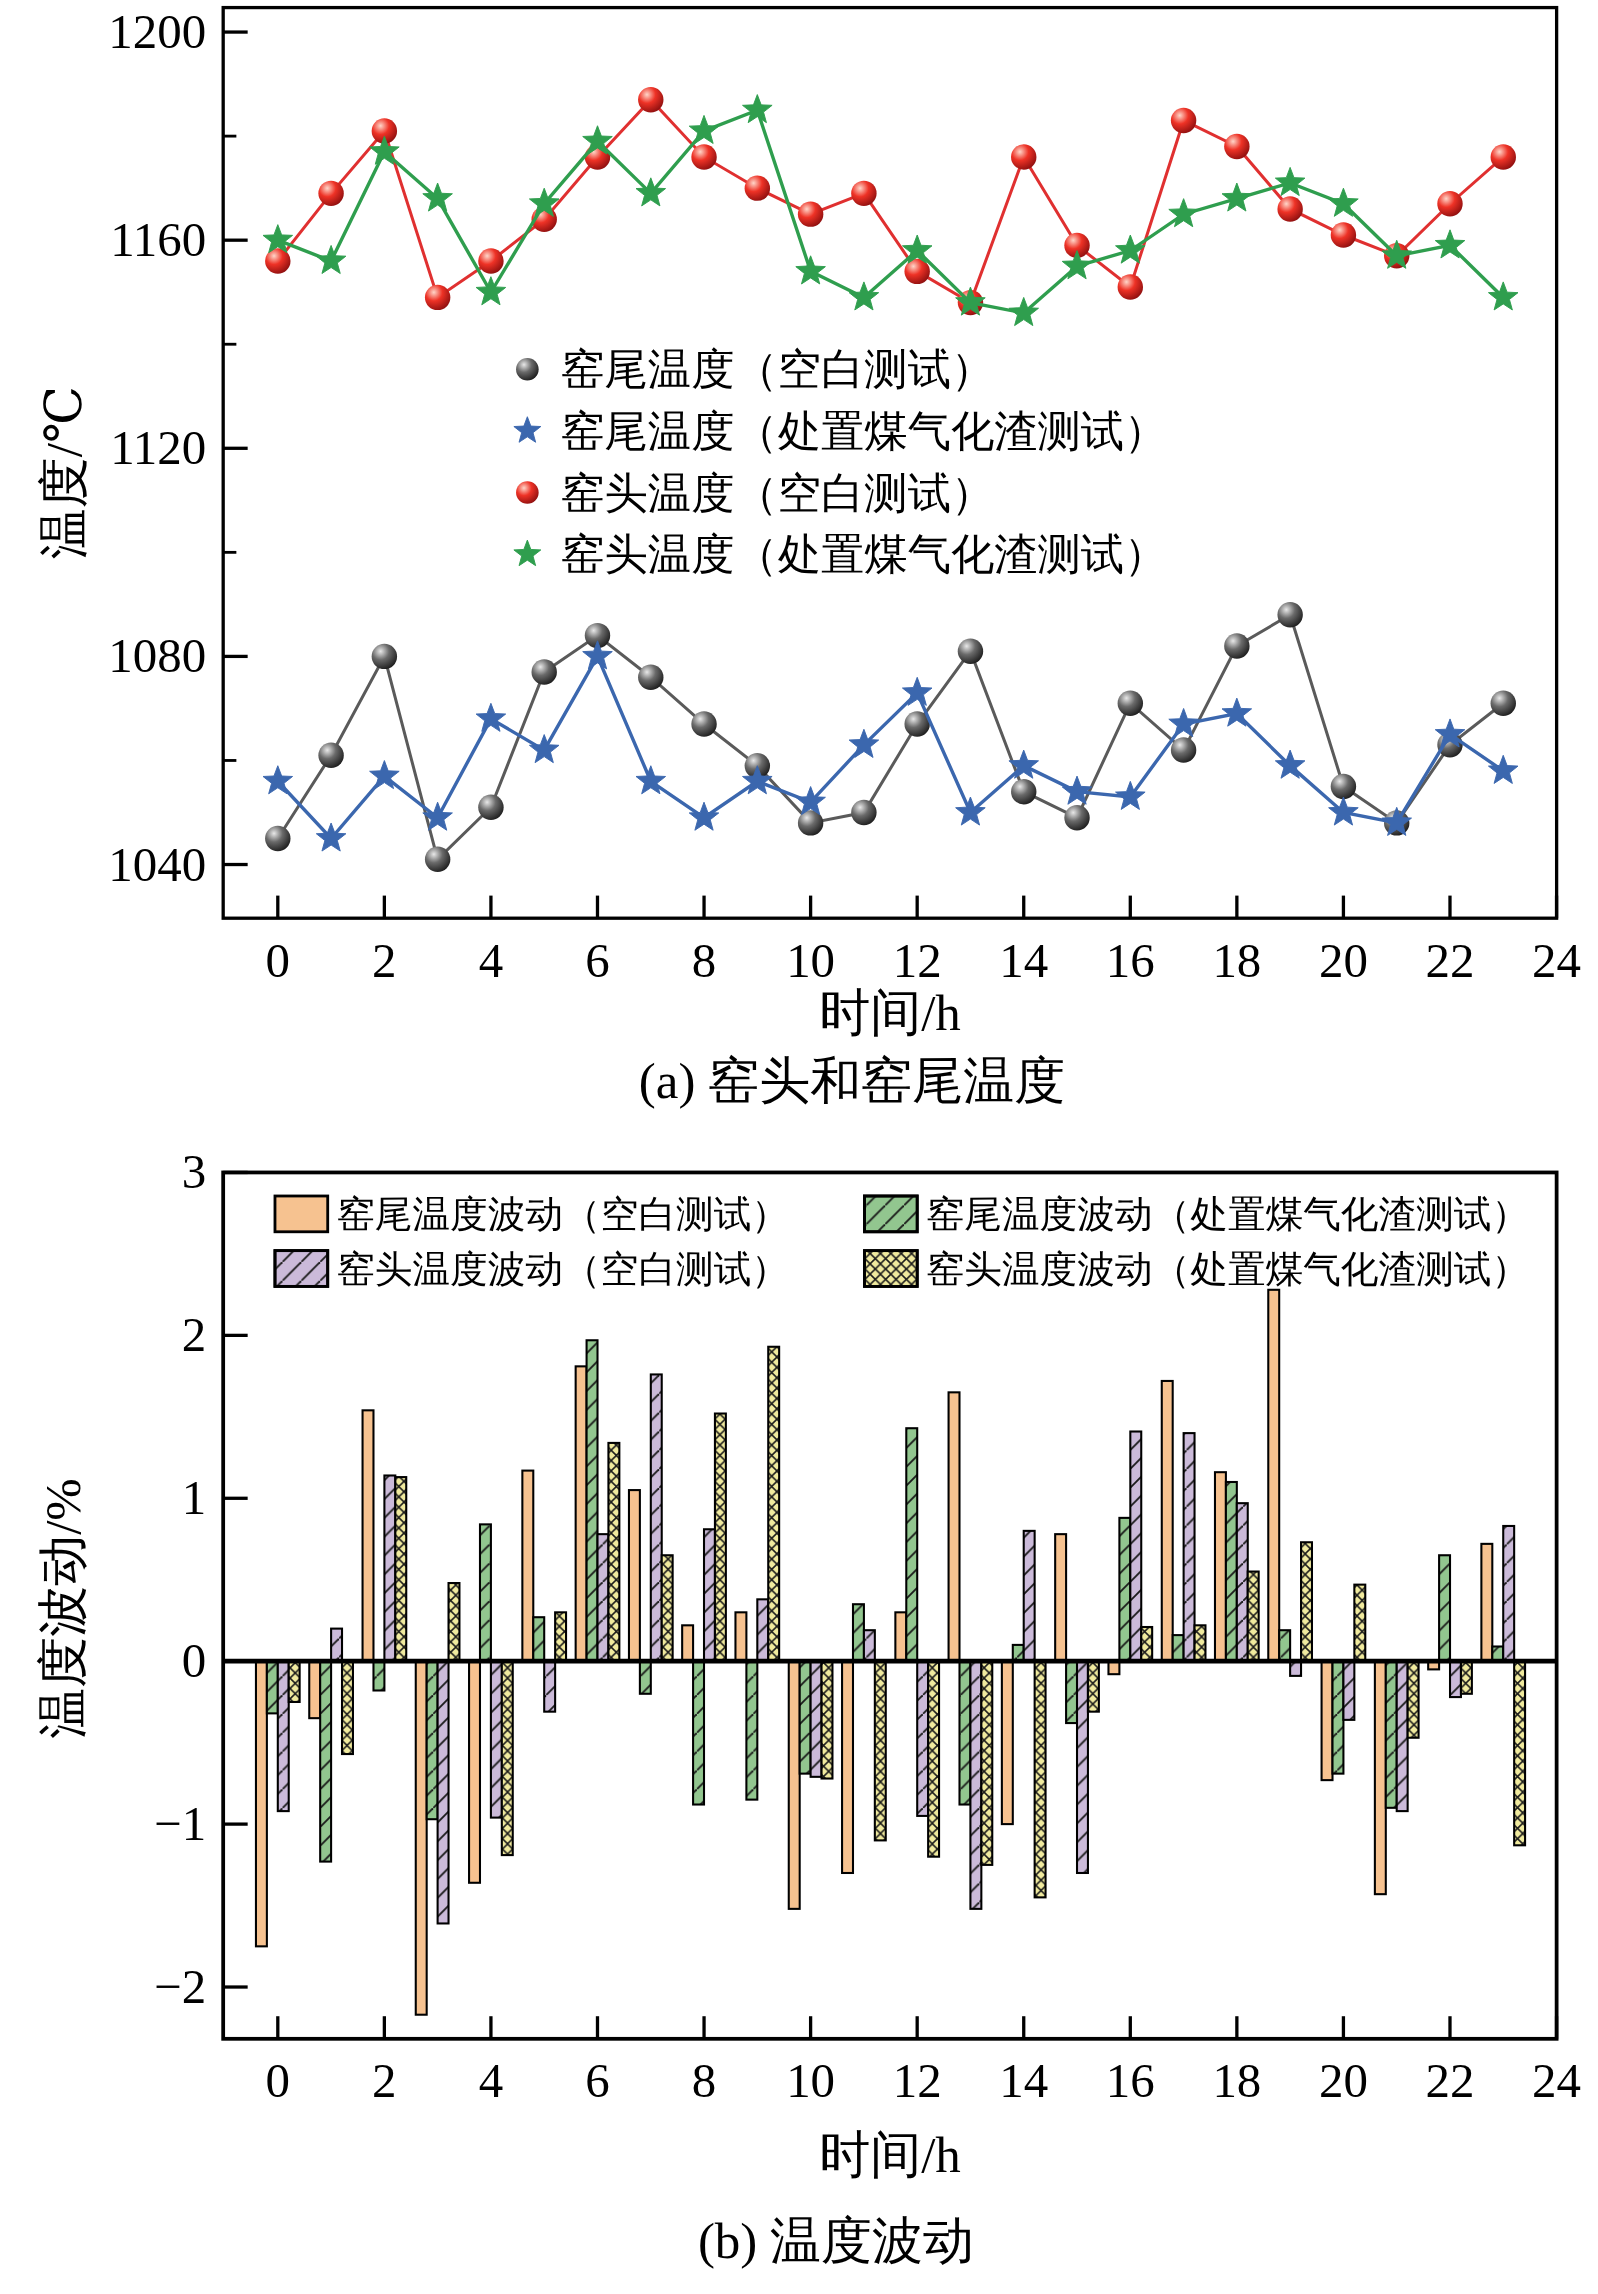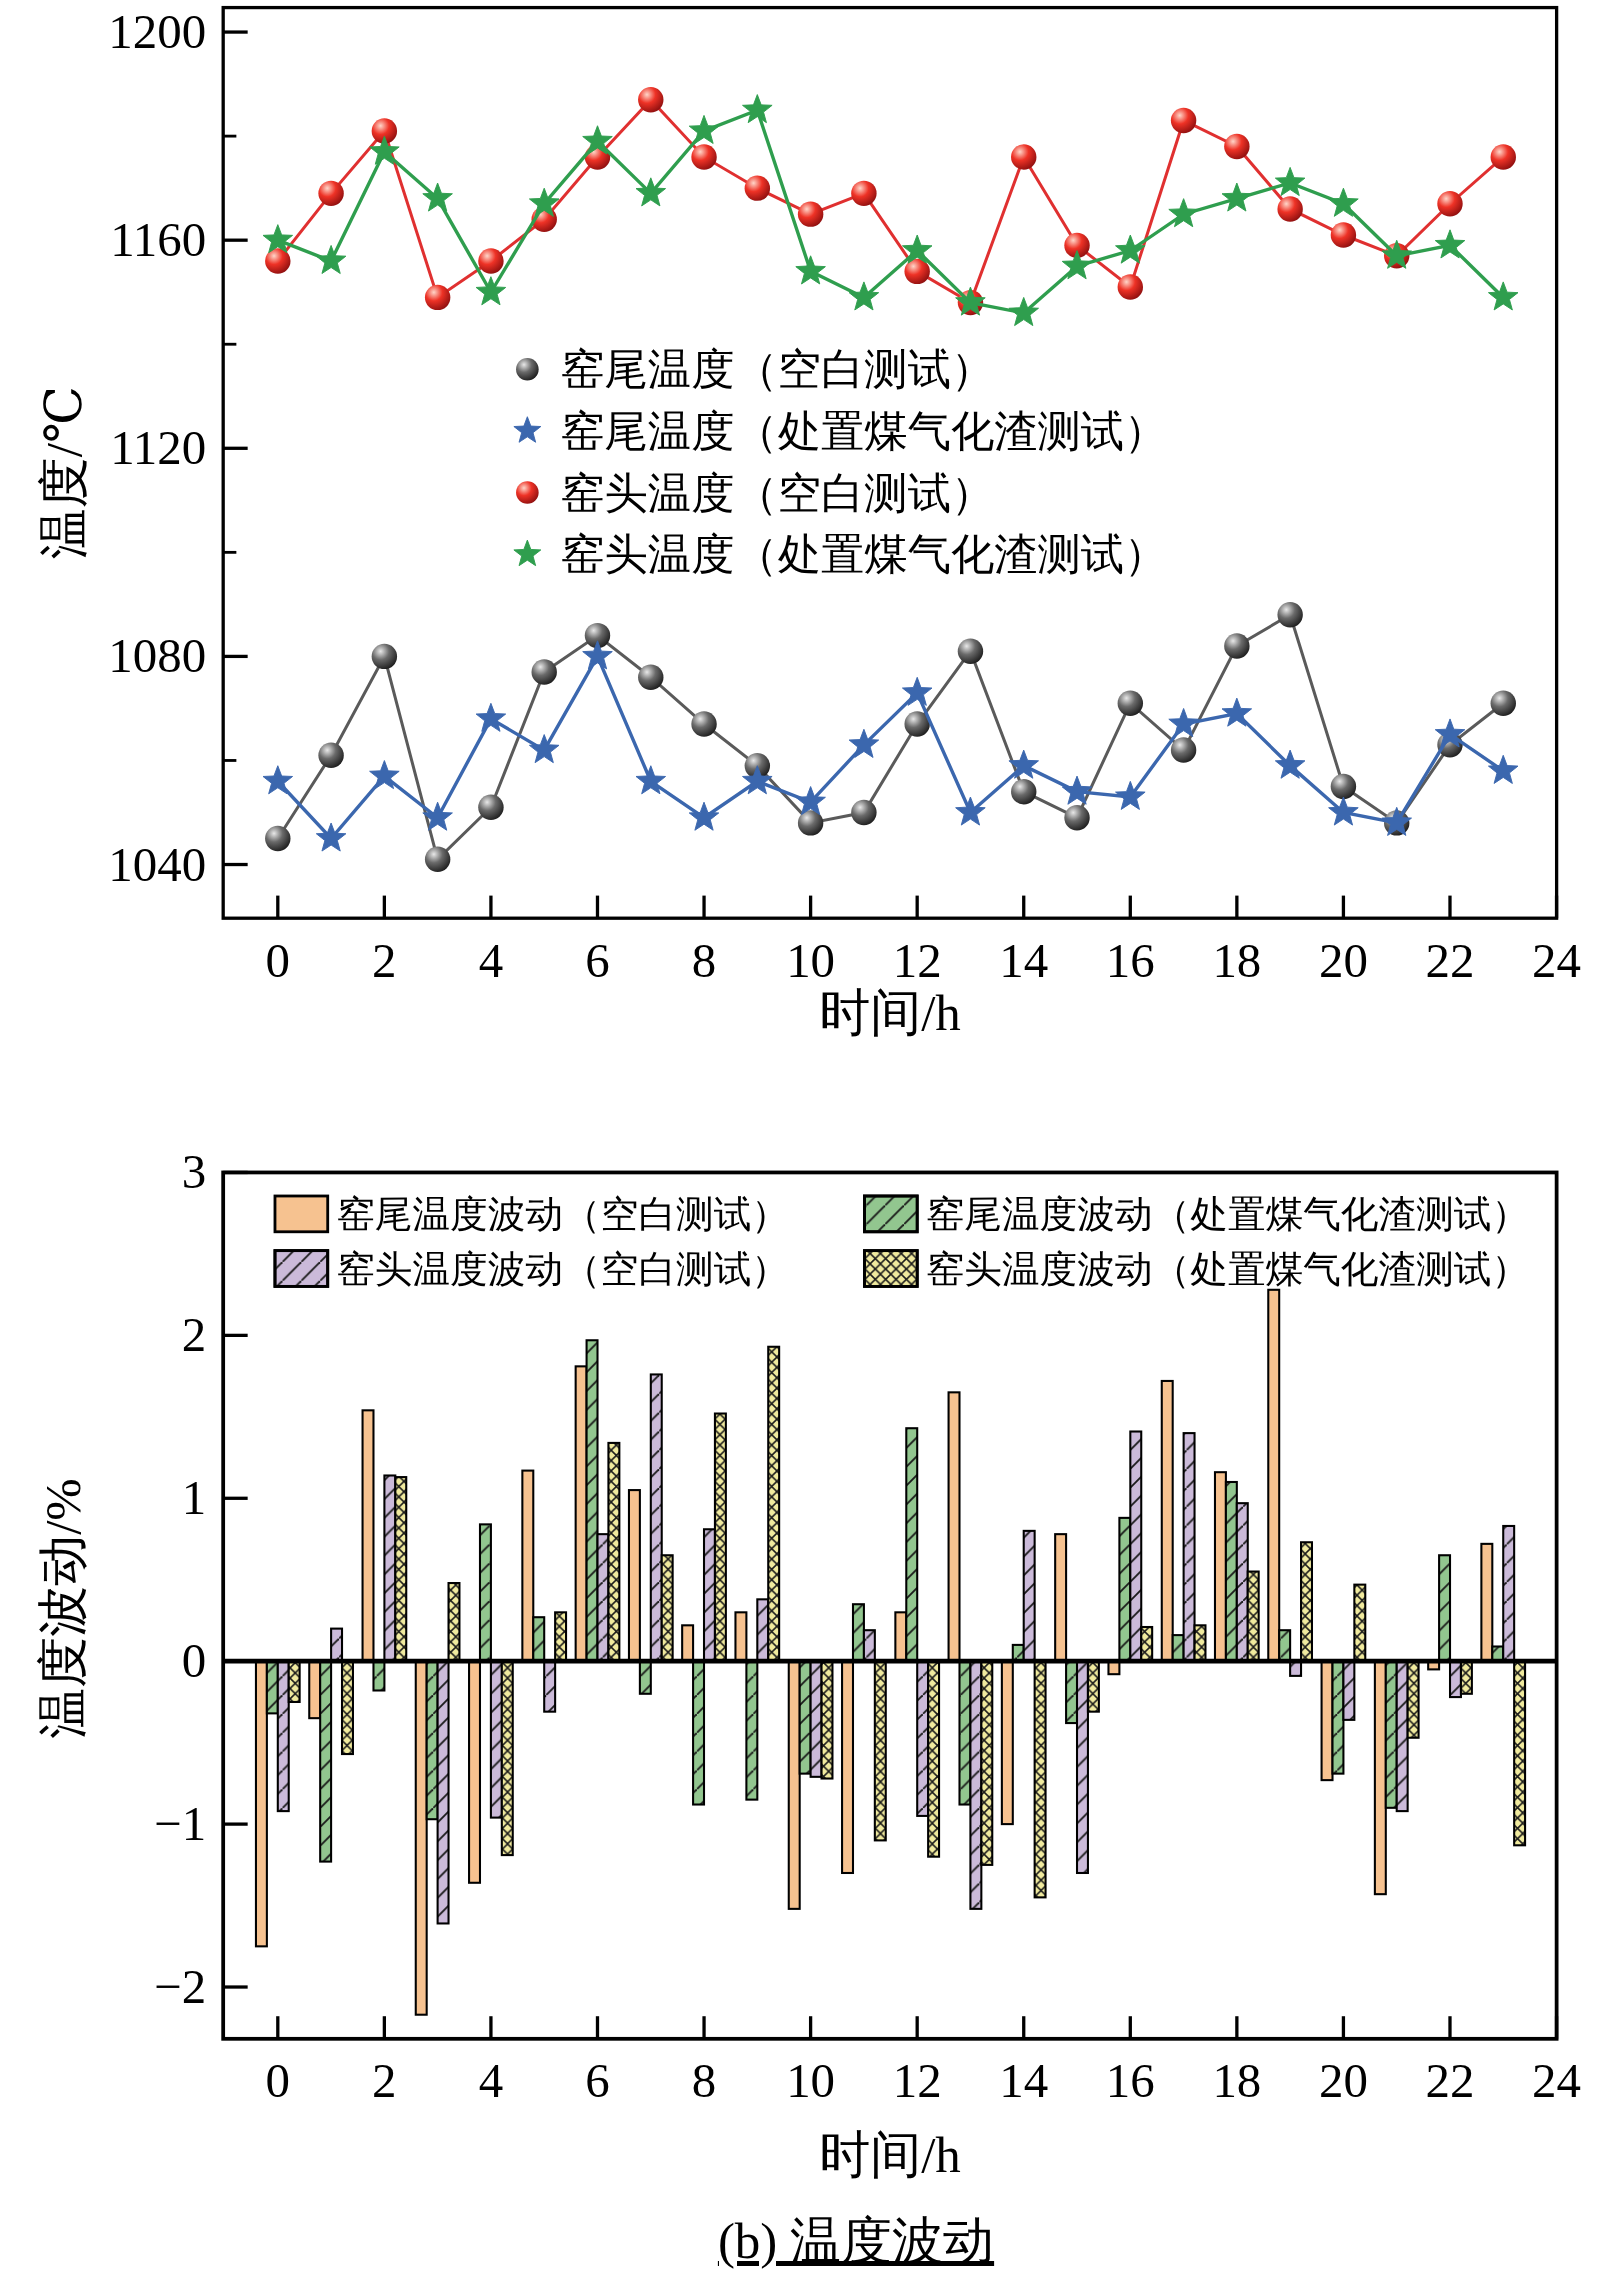--- a/index.html
+++ b/index.html
@@ -7,21 +7,21 @@
         font-family:"Liberation Serif","DejaVu Serif",serif;color:#000;}
   svg{position:absolute;left:0;top:0;}
   .axis-label{position:absolute;font-size:51px;white-space:nowrap;}
   .ylab{transform:rotate(-90deg);transform-origin:center center;}
   .ylab-a{left:-58px;top:438px;width:245px;text-align:center;}
   .ylab-b{left:-83px;top:1574px;width:292px;text-align:center;}
   .xlab-a{left:890px;top:979px;transform:translateX(-50%);}
   .xlab-b{left:890px;top:2121px;transform:translateX(-50%);}
   .caption{position:absolute;font-size:51px;white-space:nowrap;transform:translateX(-50%);}
   .cap-a{left:852px;top:1047px;}
-  .cap-b{left:856px;top:2207px;text-decoration:underline;}
+  .cap-b{left:836px;top:2207px;}
 </style>
 </head>
 <body>
 
 <div class="page">
   <svg id="fig" width="1599" height="2295" viewBox="0 0 1698 2437">
       <defs>
         <radialGradient id="g-dark" cx="35%" cy="30%" r="75%">
           <stop offset="0%" stop-color="#e8e8e8"></stop>
           <stop offset="45%" stop-color="#6a6a6a"></stop>
@@ -524,18 +524,19 @@
           <text x="358" y="1361" font-size="40" text-anchor="start" font-family="&quot;Liberation Serif&quot;,&quot;DejaVu Serif&quot;,serif" fill="#000">窑头温度波动（空白测试）</text>
           <rect x="918" y="1328" width="56" height="38" fill="#f0ea9e" stroke="#000" stroke-width="3"></rect>
           <rect x="918" y="1328" width="56" height="38" fill="url(#pat-cross)" stroke="#000" stroke-width="3"></rect>
           <text x="984" y="1361" font-size="40" text-anchor="start" font-family="&quot;Liberation Serif&quot;,&quot;DejaVu Serif&quot;,serif" fill="#000">窑头温度波动（处置煤气化渣测试）</text>
         </g>
       </g>
     </svg>
 
   <div class="axis-label ylab ylab-a">温度/℃</div>
   <div class="axis-label xlab-a">时间/h</div>
+  <div class="caption cap-a">(a) 窑头和窑尾温度</div>
 
   <div class="axis-label ylab ylab-b">温度波动/%</div>
   <div class="axis-label xlab-b">时间/h</div>
   <div class="caption cap-b">(b) 温度波动</div>
 </div>
 
 
 </body></html>

